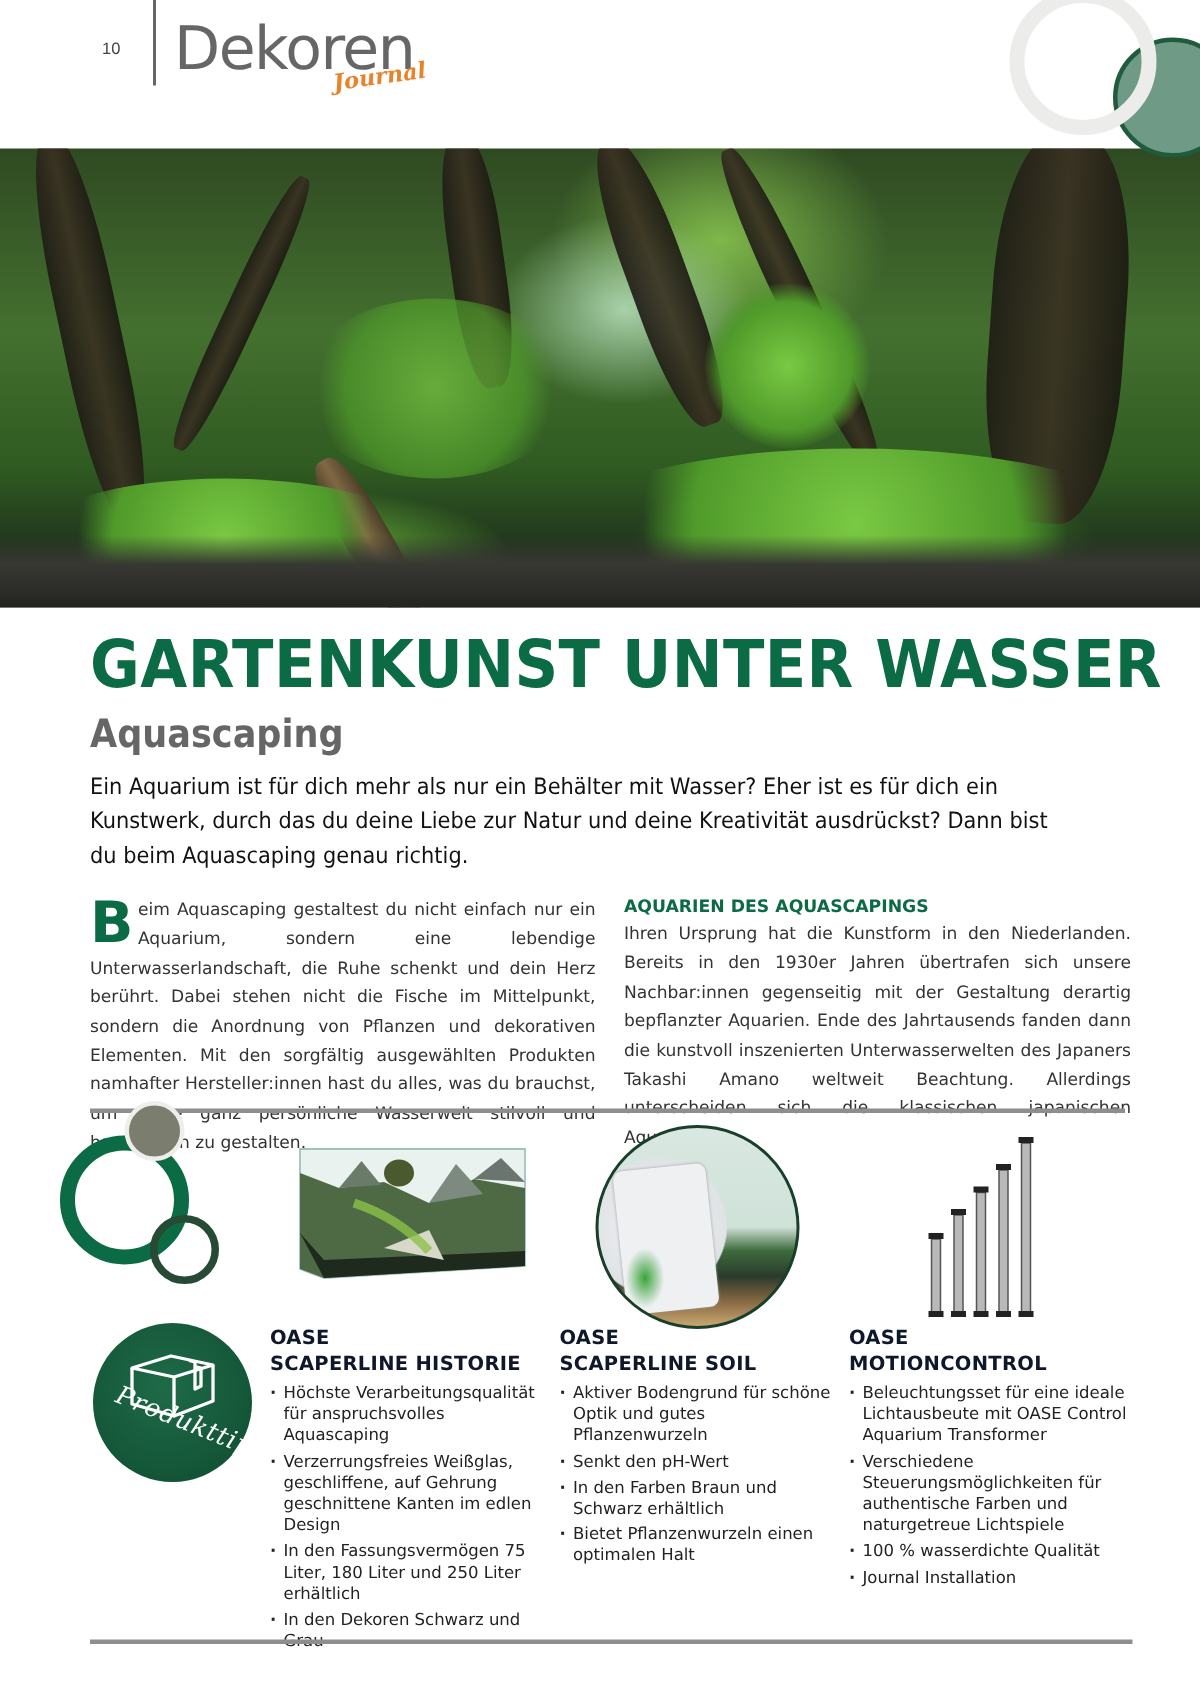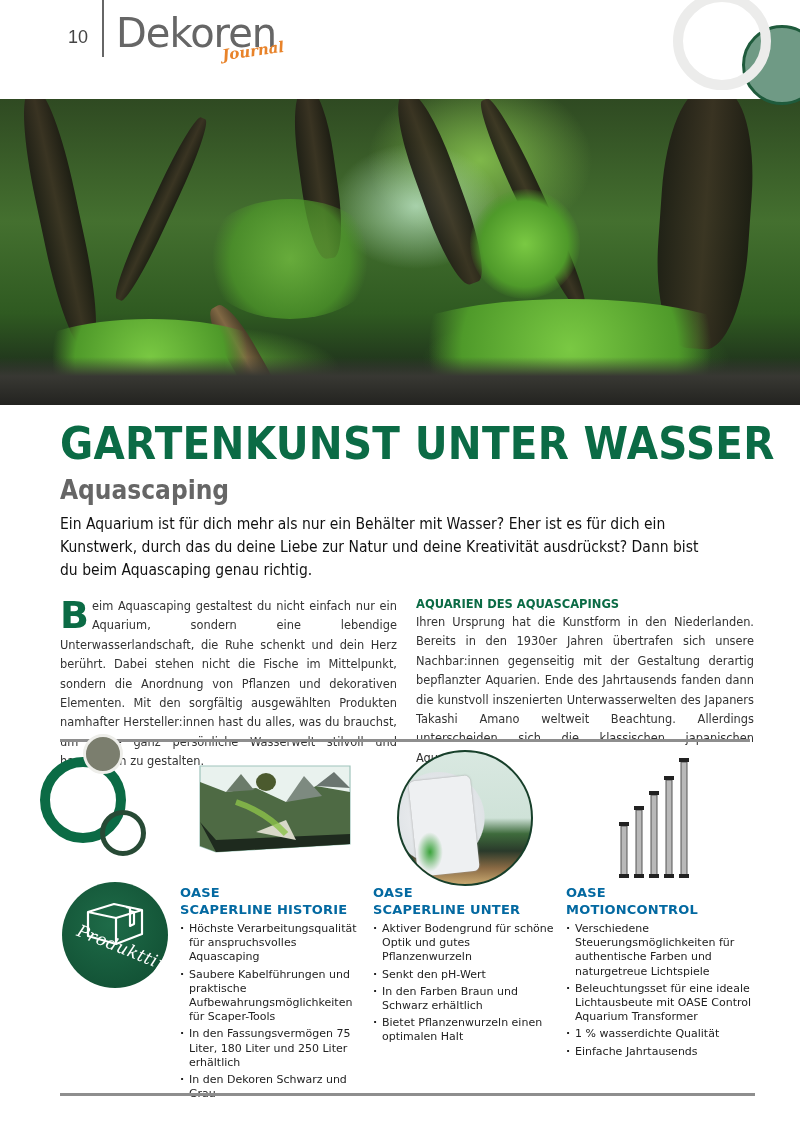--- a/index.html
+++ b/index.html
@@ -1,20 +1,20 @@
 <!DOCTYPE html>
 <html><head>
 <meta charset="utf-8">
 <style>
   * { box-sizing: border-box; margin: 0; padding: 0; }
   html, body { width: 800px; height: 1136px; background: #ffffff; overflow: hidden; }
   body { position: relative; font-family: "Liberation Sans", "DejaVu Sans", sans-serif; color: #222; }
 
   
-  .page-num { position: absolute; left: 68px; top: 27px; font-size: 18px; color: #444; }
+  .page-num { position: absolute; left: 68px; top: 27px; font-size: 11px; color: #444; }
   .hdr-rule { position: absolute; left: 102px; top: 0; width: 2px; height: 57px; background: #666; }
   .brand { position: absolute; left: 116px; top: 10px; font-size: 40px; color: #666; letter-spacing: -1px; font-family: "DejaVu Sans", sans-serif; }
   .brand-sub { position: absolute; left: 222px; top: 42px; font-size: 15px; color: #e8832a; font-style: italic; font-weight: bold; font-family: "DejaVu Serif", serif; transform: rotate(-8deg); }
   .deco-ring-top { position: absolute; left: 673px; top: -8px; width: 98px; height: 98px; border: 10px solid #ececeb; border-radius: 50%; z-index: 3; }
   .deco-dot-top { position: absolute; left: 742px; top: 25px; width: 80px; height: 80px; border-radius: 50%; background: #6f9a85; border: 3px solid #1f5b3c; z-index: 2; }
 
   
   .hero { position: absolute; left: 0; top: 99px; width: 800px; height: 306px; overflow: hidden;
     background:
       radial-gradient(ellipse 120px 90px at 52% 35%, rgba(190,230,200,0.8), rgba(190,230,200,0) 70%),
@@ -54,21 +54,21 @@
   .soil { left: 397px; top: 750px; width: 136px; height: 136px; border-radius: 50%; overflow: hidden; border: 2px solid #173f2a;
     background: radial-gradient(circle at 30% 50%, #f3f3f5 0%, #dfe3e6 40%, rgba(0,0,0,0) 41%), linear-gradient(180deg, #d9e8e1 0%, #cfe2d8 50%, #3e6b3c 62%, #2a3a2b 75%, #8a6a44 88%, #c8a870 100%); }
   .soil-bag { position: absolute; left: 14px; top: 26px; width: 62px; height: 96px; background: #eef0f2; border-radius: 6px; transform: rotate(-6deg); box-shadow: 0 0 2px #999; }
   .soil-plant { position: absolute; left: 18px; top: 80px; width: 26px; height: 40px; background: radial-gradient(ellipse, #3aa33b, rgba(58,163,59,0) 70%); }
   .lights { left: 616px; top: 750px; width: 80px; height: 132px; }
 
   .prod { position: absolute; top: 884px; font-family: "DejaVu Sans", sans-serif; }
   .prod-1 { left: 180px; width: 185px; }
   .prod-2 { left: 373px; width: 185px; }
   .prod-3 { left: 566px; width: 190px; }
-  .prod-brand, .prod-name { font-weight: bold; font-size: 13px; line-height: 17px; color: #0369a1; letter-spacing: 0.2px; }
+  .prod-brand, .prod-name { font-weight: bold; font-size: 13px; line-height: 17px; color: #0f172a; letter-spacing: 0.2px; }
   .prod ul { list-style: none; margin-top: 4px; }
   .prod li { font-size: 11px; line-height: 14.2px; color: #222; padding-left: 9px; text-indent: -9px; margin-bottom: 3px; transform-origin: left; }
   .prod li::before { content: "\00B7"; display: inline-block; width: 9px; text-indent: 0; font-weight: bold; }
 </style>
 </head>
 <body>
 
 <div class="page-num">10</div>
 <div class="hdr-rule"></div>
 <div class="brand">Dekoren</div>
@@ -157,41 +157,41 @@
     <rect x="63" y="8" width="10" height="4"></rect>
       <rect x="63" y="124" width="10" height="4"></rect>
   </g>
 </svg>
 
 <div class="prod prod-1">
   <div class="prod-brand">OASE</div>
   <div class="prod-name">SCAPERLINE HISTORIE</div>
   <ul>
     <li>Höchste Verarbeitungsqualität für anspruchsvolles Aquascaping</li>
-    <li>Saubere Kabelführungen und praktische Aufbewahrungsmöglichkeiten für Scaper-Tools</li>
+    <li>Verzerrungsfreies Weißglas, geschliffene, auf Gehrung geschnittene Kanten im edlen Design</li>
     <li>In den Fassungsvermögen 75 Liter, 180 Liter und 250 Liter erhältlich</li>
     <li>In den Dekoren Schwarz und Grau</li>
   </ul>
 </div>
 
 <div class="prod prod-2">
   <div class="prod-brand">OASE</div>
-  <div class="prod-name">SCAPERLINE UNTER</div>
+  <div class="prod-name">SCAPERLINE SOIL</div>
   <ul>
     <li>Aktiver Bodengrund für schöne Optik und gutes Pflanzenwurzeln</li>
     <li>Senkt den pH-Wert</li>
     <li>In den Farben Braun und Schwarz erhältlich</li>
     <li>Bietet Pflanzenwurzeln einen optimalen Halt</li>
   </ul>
 </div>
 
 <div class="prod prod-3">
   <div class="prod-brand">OASE</div>
   <div class="prod-name">MOTIONCONTROL</div>
   <ul>
+    <li>Beleuchtungsset für eine ideale Lichtausbeute mit OASE Control Aquarium Transformer</li>
     <li>Verschiedene Steuerungsmöglichkeiten für authentische Farben und naturgetreue Lichtspiele</li>
-    <li>Beleuchtungsset für eine ideale Lichtausbeute mit OASE Control Aquarium Transformer</li>
-    <li>1 % wasserdichte Qualität</li>
-    <li>Einfache Jahrtausends</li>
+    <li>100 % wasserdichte Qualität</li>
+    <li>Journal Installation</li>
   </ul>
 </div>
 
 <div class="rule rule-bot"></div>
 
 </body></html>

